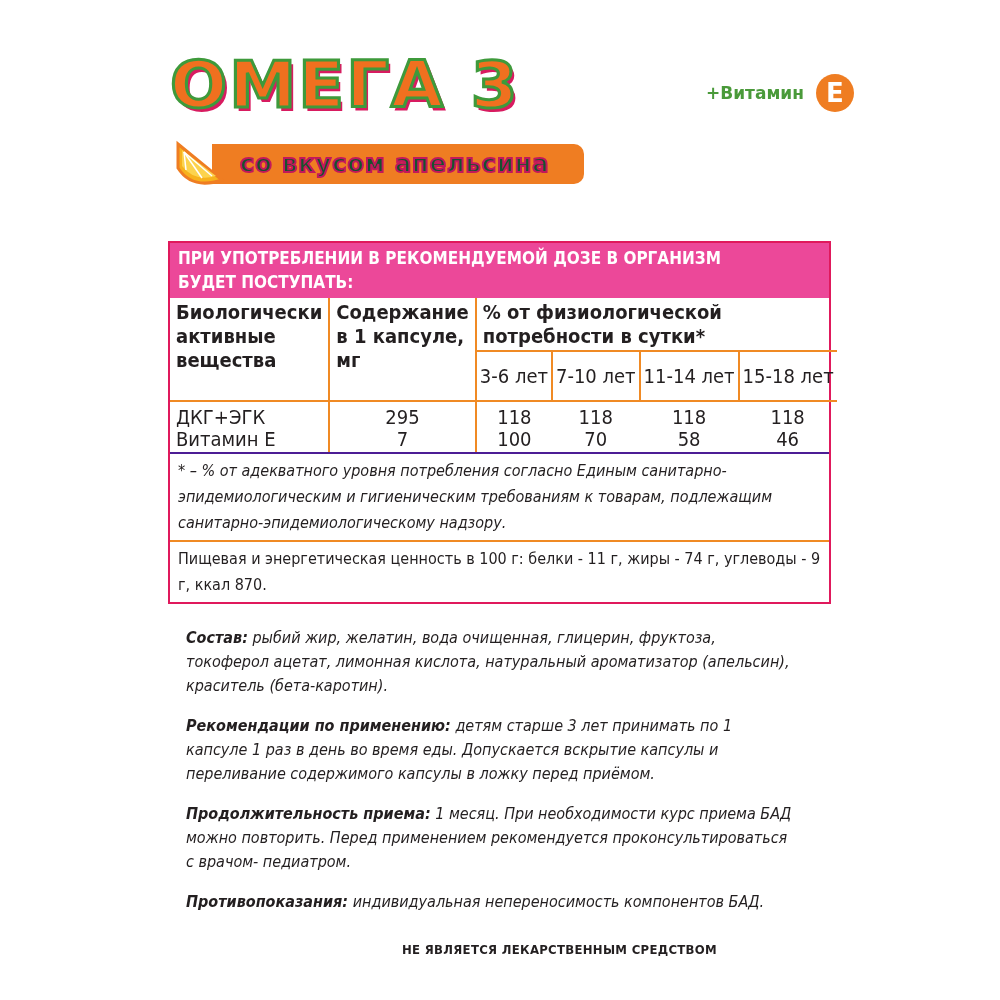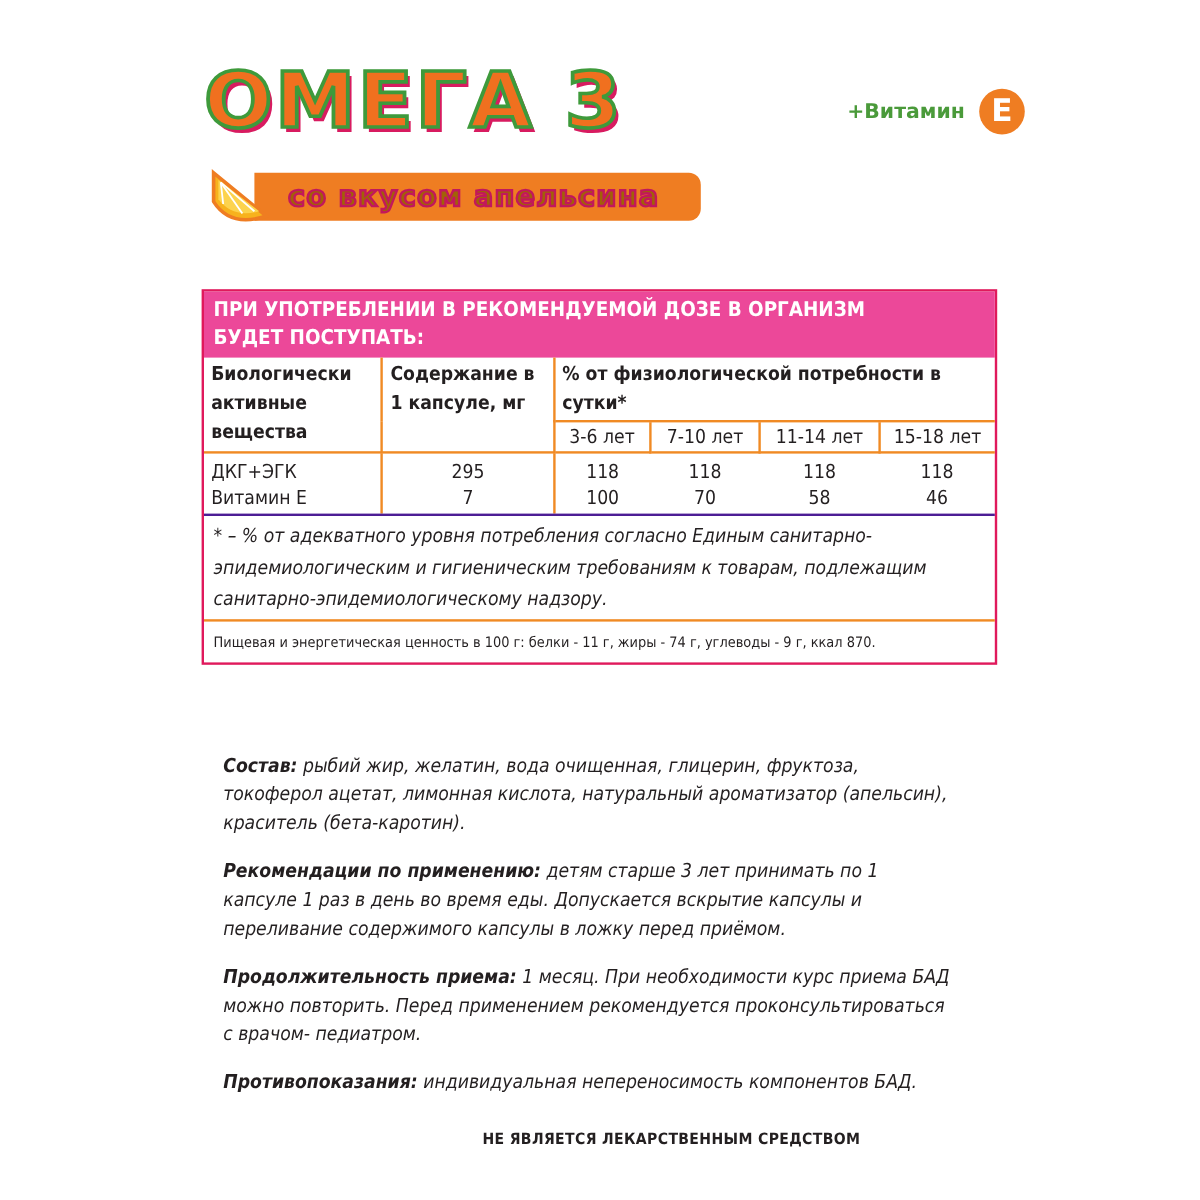--- a/index.html
+++ b/index.html
@@ -8,39 +8,39 @@
   .logo { position:absolute; left:170px; top:48px; }
   .logo-title { font-family:"DejaVu Sans", sans-serif; font-weight:bold; font-size:64px; letter-spacing:2px;
     color:#f0701f; line-height:74px;
     -webkit-text-stroke:3px #3e9a3b;
     text-shadow: 3px 4px 0 #d81b60, -1px 2px 0 #ffffff;
     transform:scaleX(1.05); transform-origin:left; display:inline-block; }
   .flavor { position:absolute; left:172px; top:138px; width:412px; height:48px; }
   .flavor-bar { position:absolute; left:40px; top:6px; right:0; height:40px; background:#ef7d22;
     border-radius:0 10px 10px 0; }
   .flavor-text { position:absolute; left:68px; top:6px; font-family:"DejaVu Sans", sans-serif; font-weight:bold;
-    font-size:24px; line-height:40px; color:#a16207; -webkit-text-stroke:2px #c2185b; letter-spacing:1px; }
+    font-size:24px; line-height:40px; color:#14532d; -webkit-text-stroke:2px #c2185b; letter-spacing:1px; }
   .orange-slice { position:absolute; left:0; top:0; width:56px; height:48px; }
   .vitamin { position:absolute; left:686px; top:74px; display:flex; align-items:center;margin-left:20px; }
   .vitamin-label { color:#4a9a3a; font-size:17px; font-weight:bold; margin-right:12px; font-family:"DejaVu Sans", sans-serif; }
   .vitamin-badge { width:38px; height:38px; border-radius:50%; background:#ef7d22; color:#fff;
     font-weight:bold; font-size:26px; display:flex; align-items:center; justify-content:center;
     font-family:"DejaVu Sans", sans-serif; }
 
   .table-box { position:absolute; left:168px; top:241px; width:663px; border:2px solid #e0195c; box-sizing:border-box; }
   .tb-header { background:#ec4899; color:#fff; font-weight:bold; font-size:17px; line-height:24px;
     padding:3px 8px 4px 8px; }
-  table { border-collapse:collapse; width:100%; font-size:16px; }
+  table { border-collapse:collapse; width:100%; font-size:20px; }
   td, th { border:2px solid #f08a24; padding:2px 6px; vertical-align:top; }
   th { font-weight:bold; text-align:left; line-height:24px; }
-  .sub th { font-weight:normal; text-align:center; padding:0 3px; white-space:nowrap; }
+  .sub th { font-weight:normal; text-align:center; padding:12px 3px; white-space:nowrap; }
   .vals td { line-height:22px; }
   .c { text-align:center; }
   .note { border-top:2px solid #4c1d95; padding:4px 8px; font-style:italic; font-size:16px; line-height:26px; }
-  .energy { border-top:2px solid #f08a24; padding:4px 8px; font-size:12px; line-height:26px; }
+  .energy { border-top:2px solid #f08a24; padding:4px 8px; font-size:16px; line-height:26px; }
 
   .composition { position:absolute; left:170px; top:610px; width:640px; font-size:16px; line-height:24px; }
   .composition p { margin:16px;font-style:italic; }
   .composition b { font-weight:bold; }
 
   .footer { position:absolute; left:402px; top:942px; font-weight:bold; font-size:13px; color:#231f20; letter-spacing:0.3px; }
 </style>
 </head>
 <body>
 

